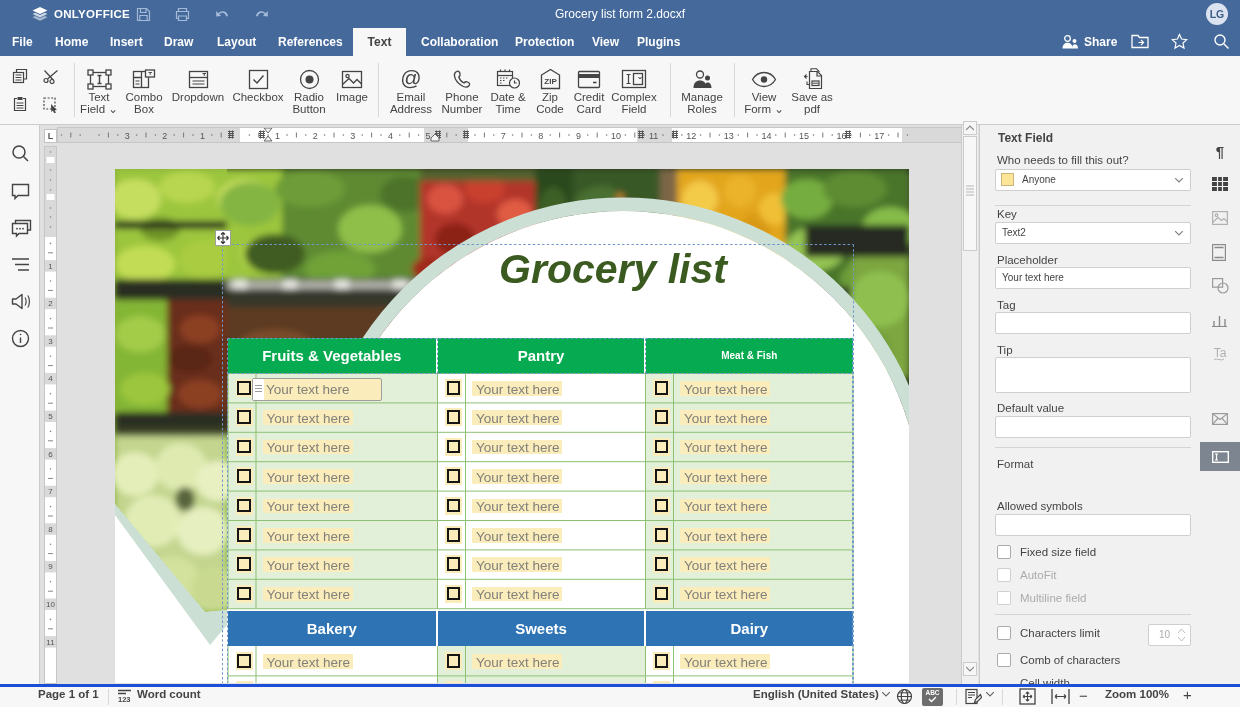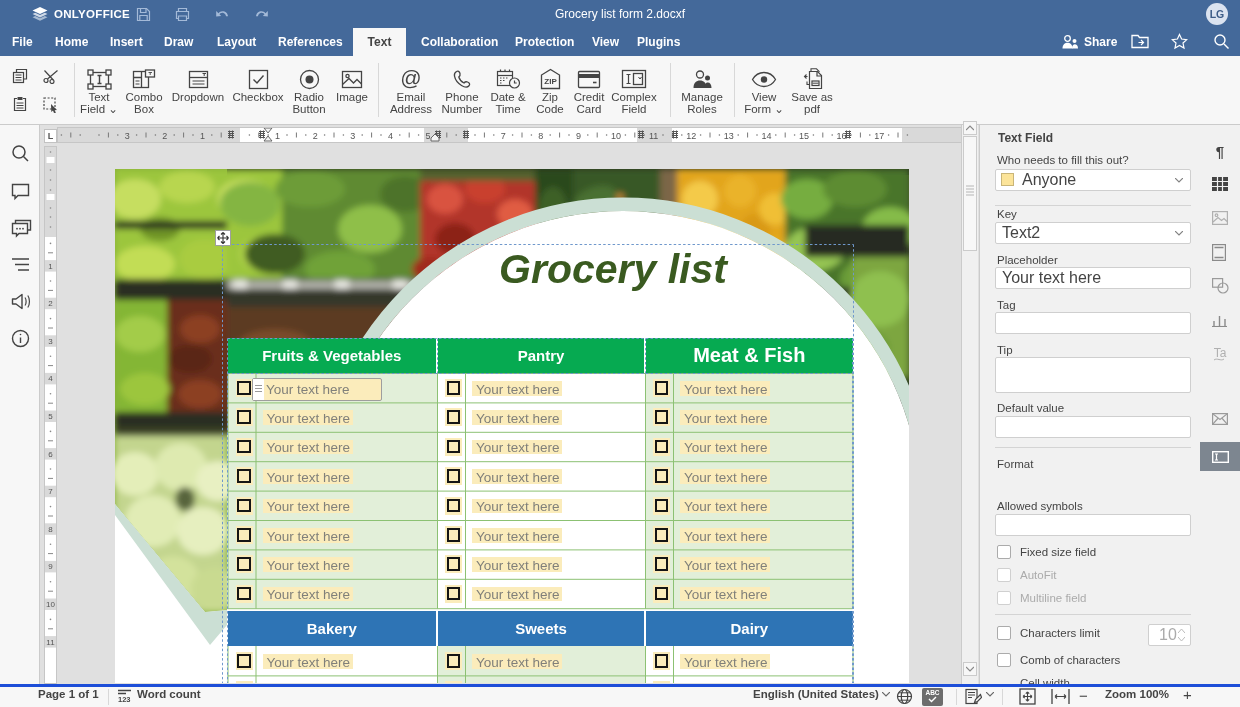--- a/index.html
+++ b/index.html
@@ -26,21 +26,21 @@
   #corner { left:44px; top:129px; width:13px; height:14px; background:#fff; border:1px solid #c2c2c2; font-size:9px; color:#555; text-align:center; line-height:13px; font-weight:bold; }
   #hruler { left:57px; top:127px; width:905px; height:16px; background:#d9d9d9; border:1px solid #c6c6c6; }
   #vruler { left:44px; top:146px; width:13px; height:538px; background:#d9d9d9; border:1px solid #c6c6c6; }
   
   #page { left:115px; top:169px; width:794px; height:514px; background:#fff; overflow:hidden; }
   
   #scroll { left:961px; top:125px; width:17px; height:559px; background:#f0f0f0; border-left:1px solid #cbcbcb; }
   
   #rpanel { left:979px; top:125px; width:221px; height:559px; background:#f1f1f1; border-left:1px solid #cbcbcb; color:#444; }
   .plabel { position:absolute; font-size:11.5px; color:#444; }
-  .pinput { position:absolute; left:15px; width:196px; height:22px; background:#fff; border:1px solid #cfcfcf; border-radius:2px; font-size:16px; color:#444; line-height:20px; padding-left:6px; }
+  .pinput { position:absolute; left:15px; width:196px; height:22px; background:#fff; border:1px solid #cfcfcf; border-radius:2px; font-size:10px; color:#444; line-height:20px; padding-left:6px; }
   .pdiv { position:absolute; left:15px; width:196px; height:1px; background:#d4d4d4; }
   .pcheck { position:absolute; left:17px; width:14px; height:14px; background:#fff; border:1px solid #ababab; border-radius:2px; }
   
   #rsidebar { left:1200px; top:125px; width:40px; height:559px; background:#f1f1f1; }
   #rsidebar svg { position:absolute; left:12px; }
 </style>
 </head>
 <body>
 <div class="abs" id="titlebar">
   <svg class="abs" style="left:31px;top:5px" width="18" height="18" viewBox="0 0 18 18">
@@ -396,21 +396,21 @@
     </g>
     <circle cx="508" cy="340" r="304.7" fill="none" stroke="#cbdfd4" stroke-width="13.5"></circle>
   </g>
   <circle cx="508" cy="340" r="298" fill="#ffffff"></circle>
   <path d="M0,335 L90,443 L112,441 L112,456 L95,476 L0,346 Z" fill="#cbdfd4"></path>
 </svg>
 <div class="abs" style="left:338px;top:77px;width:320px;text-align:center;font-size:41px;font-weight:bold;font-style:italic;color:#3a5a20;font-family:'Liberation Sans',sans-serif">Grocery list</div>
 <div id="tablewrap">
       <div class="abs" style="left:112.5px;top:169px;width:208.5px;height:35px;background:#06aa51;color:#fff;font-weight:bold;font-size:15px;text-align:center;line-height:35px">Fruits &amp; Vegetables</div>
       <div class="abs" style="left:323px;top:169px;width:206px;height:35px;background:#06aa51;color:#fff;font-weight:bold;font-size:15px;text-align:center;line-height:35px">Pantry</div>
-      <div class="abs" style="left:531px;top:169px;width:206.5px;height:53px;background:#06aa51;color:#fff;font-weight:bold;font-size:20px;text-align:center;line-height:35px">Meat &amp; Fish</div>
+      <div class="abs" style="left:531px;top:169px;width:206.5px;height:53px;background:#06aa51;color:#fff;font-weight:bold;font-size:10px;text-align:center;line-height:35px">Meat &amp; Fish</div>
       <div class="abs" style="left:112.5px;top:204.0px;width:209.5px;height:29.4px;background:#e2efd9"></div>
       <div class="abs" style="left:530px;top:204.0px;width:207.5px;height:29.4px;background:#e2efd9"></div>
       <div class="abs" style="left:112.5px;top:233.4px;width:209.5px;height:29.4px;background:#e2efd9"></div>
       <div class="abs" style="left:530px;top:233.4px;width:207.5px;height:29.4px;background:#e2efd9"></div>
       <div class="abs" style="left:112.5px;top:262.8px;width:209.5px;height:29.4px;background:#e2efd9"></div>
       <div class="abs" style="left:530px;top:262.8px;width:207.5px;height:29.4px;background:#e2efd9"></div>
       <div class="abs" style="left:112.5px;top:292.2px;width:209.5px;height:29.4px;background:#e2efd9"></div>
       <div class="abs" style="left:530px;top:292.2px;width:207.5px;height:29.4px;background:#e2efd9"></div>
       <div class="abs" style="left:112.5px;top:321.6px;width:209.5px;height:29.4px;background:#e2efd9"></div>
       <div class="abs" style="left:530px;top:321.6px;width:207.5px;height:29.4px;background:#e2efd9"></div>

